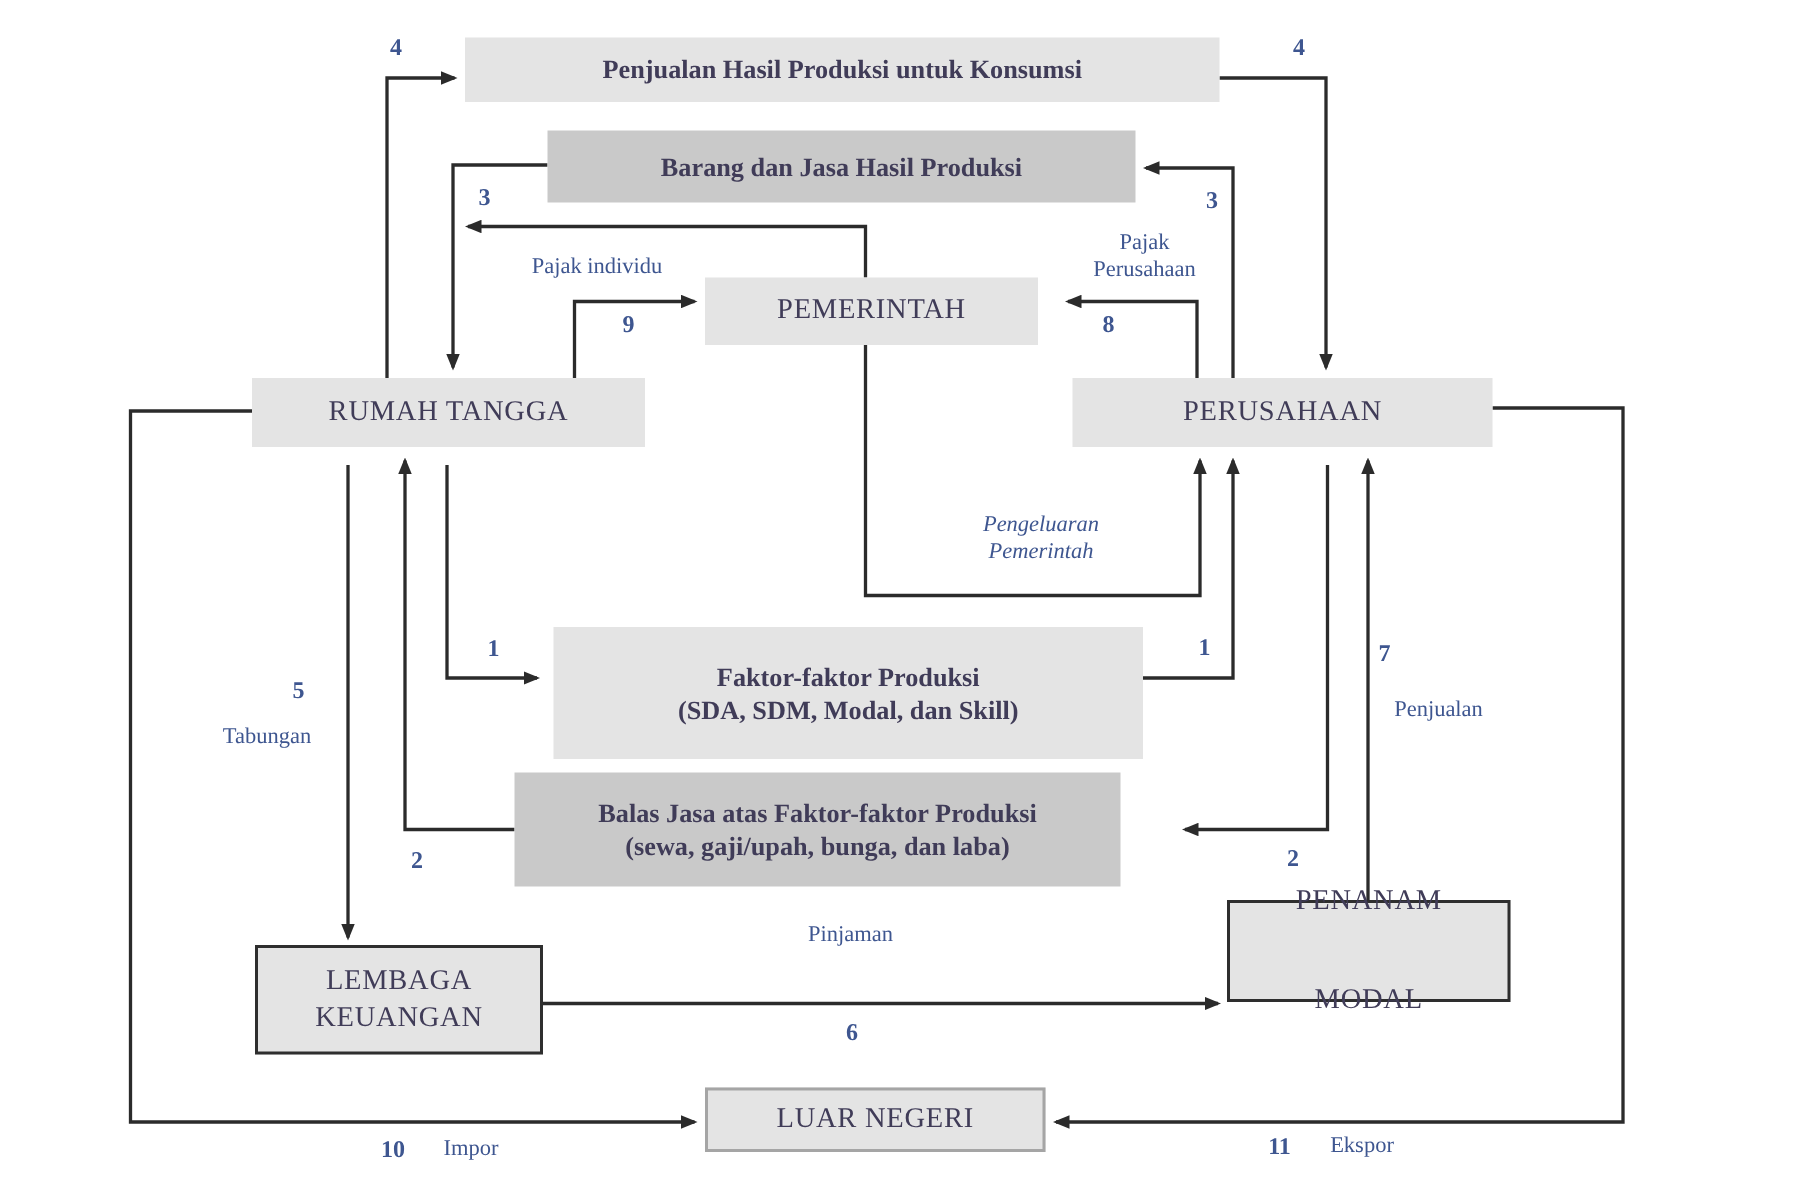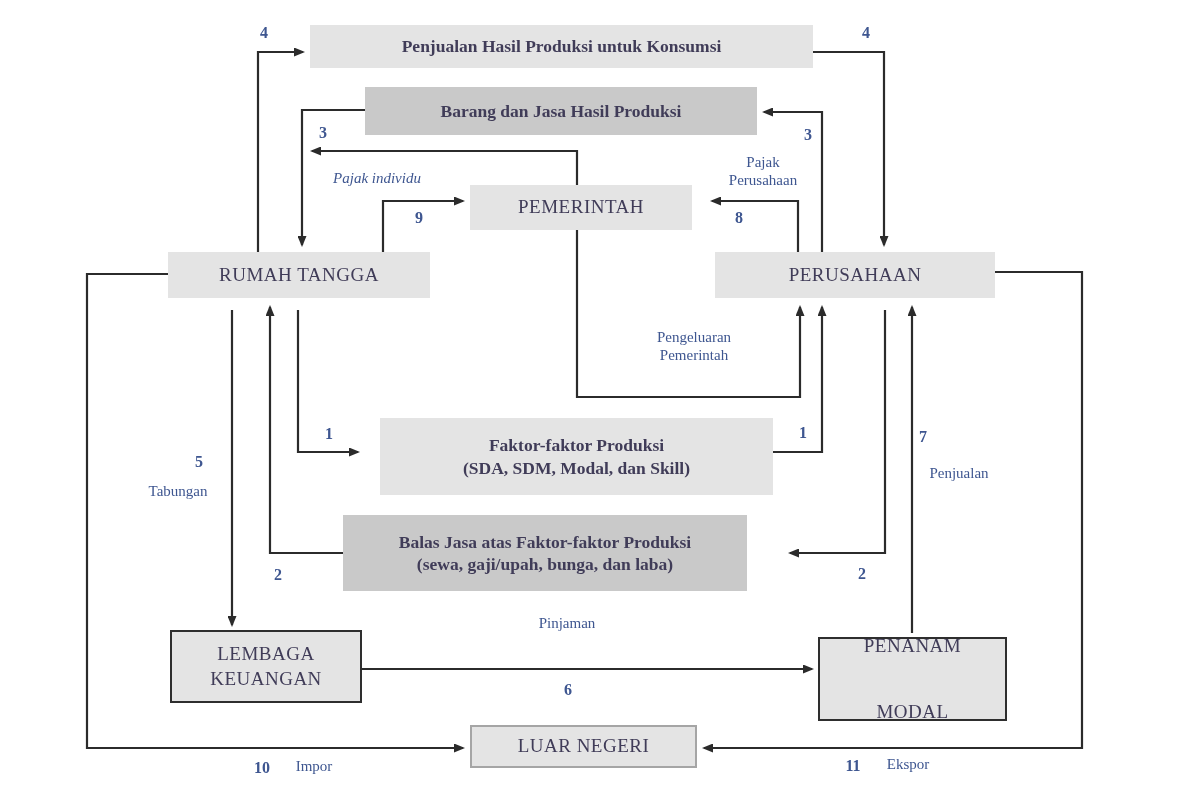--- a/index.html
+++ b/index.html
@@ -68,56 +68,56 @@
   </div>
 
   <div class="node fill-light caps" style="left:168px;top:252px;width:262px;height:46px;">
     <span>RUMAH TANGGA</span>
   </div>
 
   <div class="node fill-light caps" style="left:715px;top:252px;width:280px;height:46px;">
     <span>PERUSAHAAN</span>
   </div>
 
-  <div class="node fill-light sentence" style="left:380px;top:418px;width:393px;height:77px;">
+  <div class="node fill-light sentence" style="left:369px;top:418px;width:393px;height:88px;">
     <span>Faktor-faktor Produksi</span>
     <span>(SDA, SDM, Modal, dan Skill)</span>
   </div>
 
   <div class="node fill-medium sentence" style="left:343px;top:515px;width:404px;height:76px;">
     <span>Balas Jasa atas Faktor-faktor Produksi</span>
     <span>(sewa, gaji/upah, bunga, dan laba)</span>
   </div>
 
   <div class="node bordered caps" style="left:170px;top:630px;width:192px;height:73px;">
     <span>LEMBAGA</span>
     <span>KEUANGAN</span>
   </div>
 
-  <div class="node bordered caps" style="left:818px;top:637px;width:189px;height:84px;gap:42px;">
+  <div class="node bordered caps" style="left:818px;top:600px;width:189px;height:68px;gap:42px;">
     <span>PENANAM</span>
     <span>MODAL</span>
   </div>
 
   <div class="node bordered-light caps" style="left:470px;top:725px;width:227px;height:43px;">
     <span>LUAR NEGERI</span>
   </div>
 
   <span class="lab num" style="left:264px;top:33px;">4</span>
   <span class="lab num" style="left:866px;top:33px;">4</span>
   <span class="lab num" style="left:323px;top:133px;">3</span>
   <span class="lab num" style="left:808px;top:135px;">3</span>
-  <span class="lab" style="left:377px;top:179px;font-style:italic;">Pajak individu</span>
+  <span class="lab" style="left:398px;top:179px;">Pajak individu</span>
   <span class="lab num" style="left:419px;top:218px;">9</span>
   <span class="lab" style="left:763px;top:172px;">
     <span style="display:block">Pajak</span>
     <span style="display:block">Perusahaan</span>
   </span>
   <span class="lab num" style="left:739px;top:218px;">8</span>
-  <span class="lab" style="left:694px;top:347px;">
+  <span class="lab" style="left:694px;top:360px;font-style:italic;">
     <span style="display:block">Pengeluaran</span>
     <span style="display:block">Pemerintah</span>
   </span>
   <span class="lab num" style="left:329px;top:434px;">1</span>
   <span class="lab num" style="left:803px;top:433px;">1</span>
   <span class="lab num" style="left:278px;top:575px;">2</span>
   <span class="lab num" style="left:862px;top:574px;">2</span>
   <span class="lab num" style="left:199px;top:462px;">5</span>
   <span class="lab" style="left:178px;top:492px;">Tabungan</span>
   <span class="lab num" style="left:923px;top:437px;">7</span>

